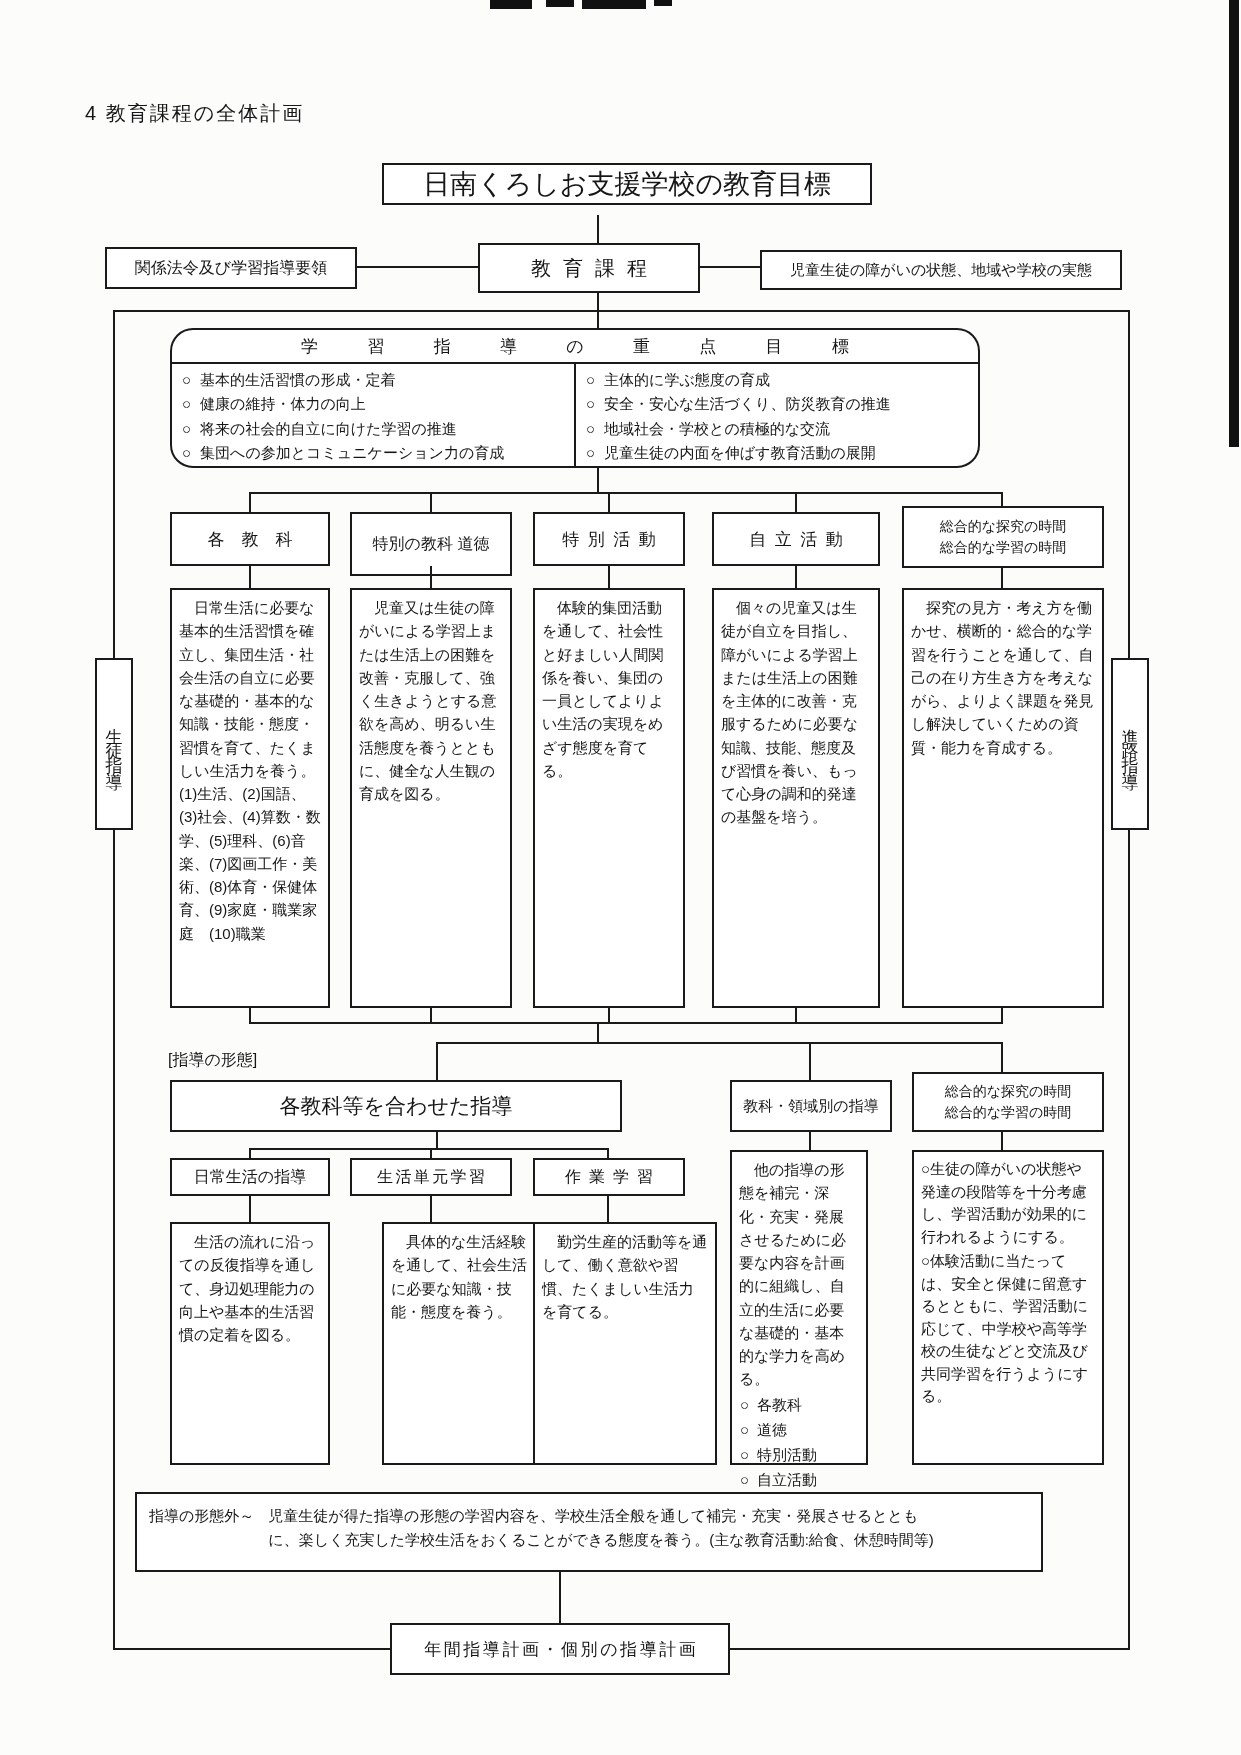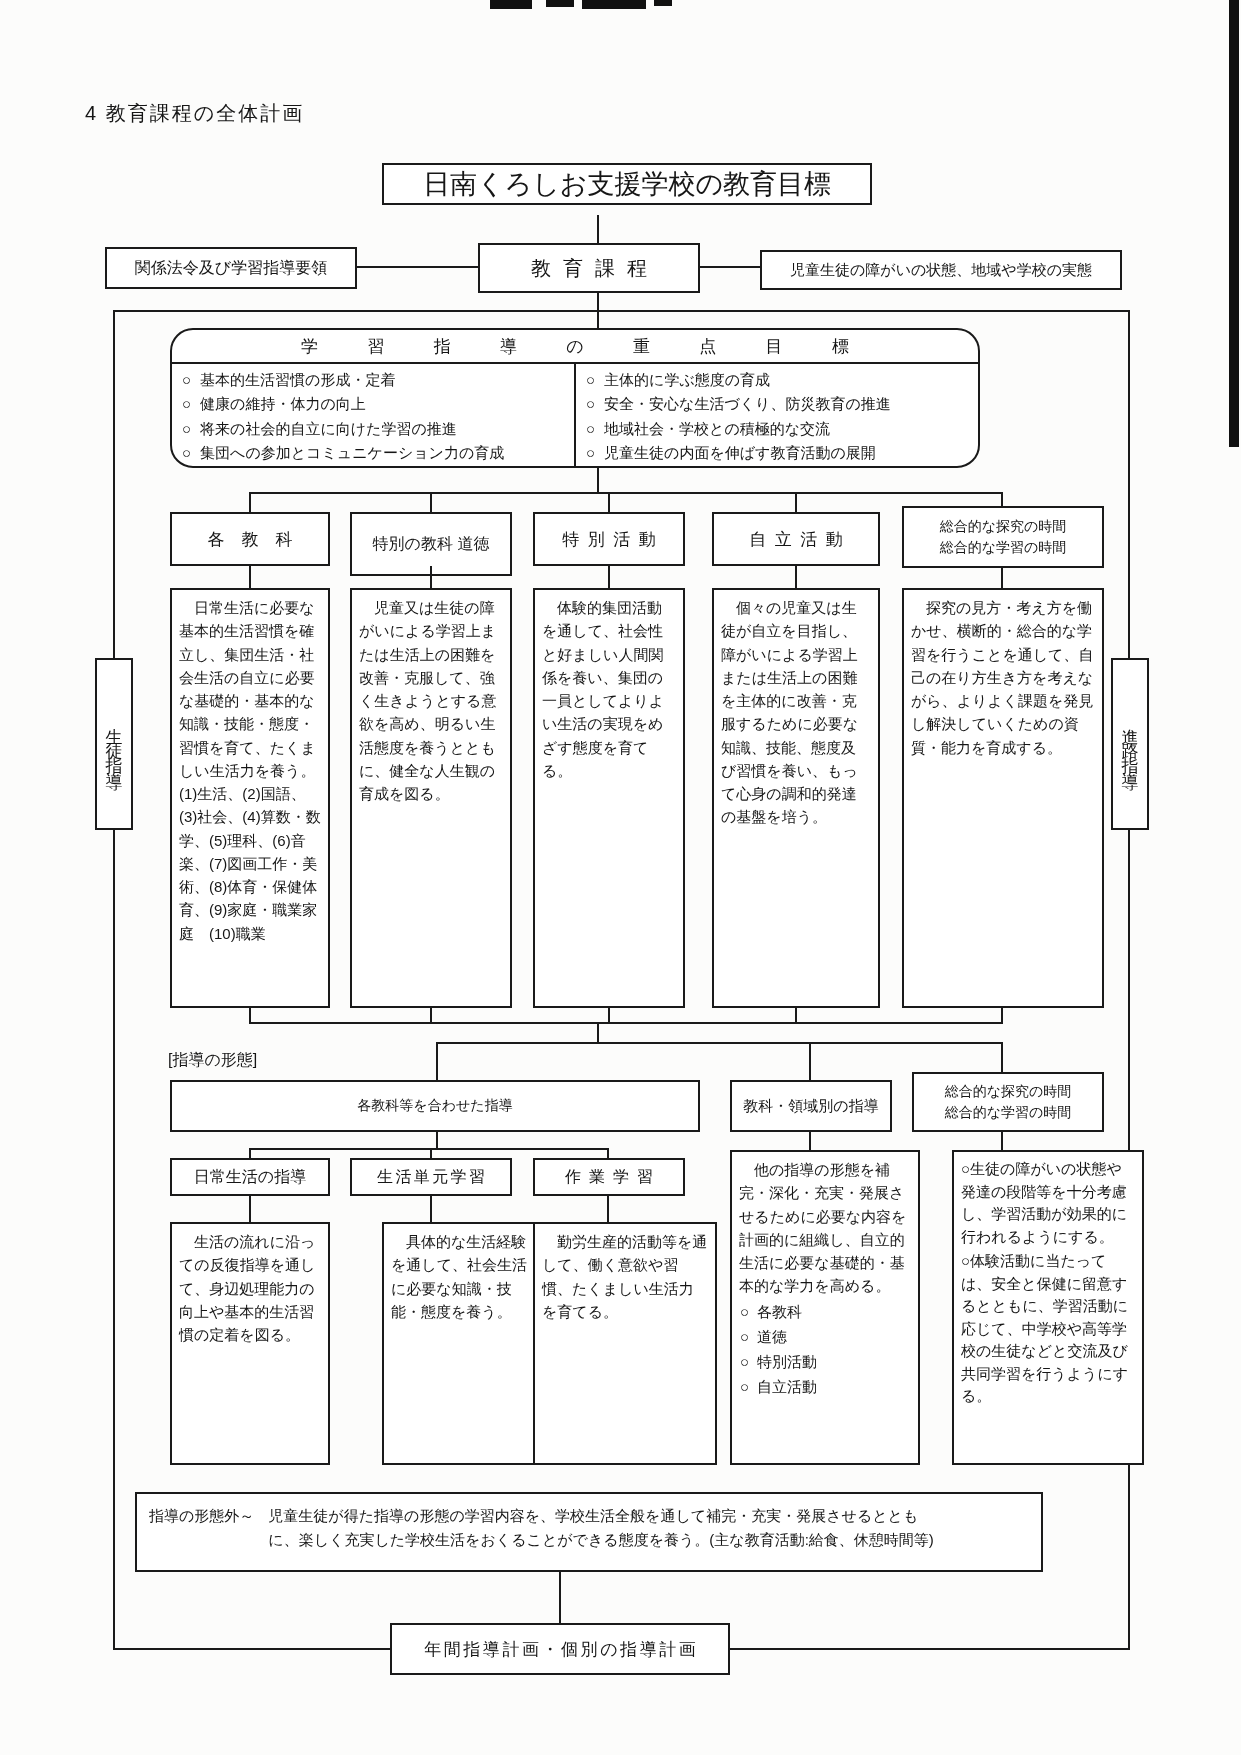--- a/index.html
+++ b/index.html
@@ -169,21 +169,21 @@
   <div class="ln" style="left:1001px;top:1008px;width:2px;height:14px;"></div>
   <div class="ln" style="left:249px;top:1022px;width:754px;height:2px;"></div>
   <div class="ln" style="left:597px;top:1022px;width:2px;height:20px;"></div>
   <div class="ln" style="left:436px;top:1042px;width:567px;height:2px;"></div>
   <div class="ln" style="left:436px;top:1042px;width:2px;height:38px;"></div>
   <div class="ln" style="left:809px;top:1042px;width:2px;height:38px;"></div>
   <div class="ln" style="left:1001px;top:1042px;width:2px;height:30px;"></div>
 
   <div style="position:absolute;left:168px;top:1050px;font-size:16px;">[指導の形態]</div>
 
-  <div class="box center" style="left:170px;top:1080px;width:530px;height:52px;font-size:14px;">
+  <div class="box center" style="left:170px;top:1080px;width:452px;height:52px;font-size:21px;">
     <span>各教科等を合わせた指導</span>
   </div>
   <div class="box center" style="left:730px;top:1080px;width:162px;height:52px;font-size:15px;">
     <span>教科・領域別の指導</span>
   </div>
   <div class="box center two-line" style="left:912px;top:1072px;width:192px;height:60px;">
     <span style="white-space:pre-line;">総合的な探究の時間
 総合的な学習の時間</span>
   </div>
 
@@ -212,41 +212,41 @@
   <div class="box" style="left:170px;top:1222px;width:160px;height:243px;">
     <div class="body-text">　生活の流れに沿っての反復指導を通して、身辺処理能力の向上や基本的生活習慣の定着を図る。</div>
   </div>
   <div class="box" style="left:350px;top:1222px;width:162px;height:243px;margin-left:32px;">
     <div class="body-text">　具体的な生活経験を通して、社会生活に必要な知識・技能・態度を養う。</div>
   </div>
   <div class="box" style="left:533px;top:1222px;width:184px;height:243px;">
     <div class="body-text">　勤労生産的活動等を通して、働く意欲や習慣、たくましい生活力を育てる。</div>
   </div>
 
-  <div class="box" style="left:730px;top:1150px;width:190px;height:315px;">
+  <div class="box" style="left:730px;top:1150px;width:138px;height:315px;">
     <div class="body-text" style="padding-bottom:2px;">　他の指導の形態を補完・深化・充実・発展させるために必要な内容を計画的に組織し、自立的生活に必要な基礎的・基本的な学力を高める。</div>
     <div class="list-row" style="padding-left:8px;">
         <span class="circ">○</span>
         <span>各教科</span>
       </div>
     <div class="list-row" style="padding-left:8px;">
         <span class="circ">○</span>
         <span>道徳</span>
       </div>
     <div class="list-row" style="padding-left:8px;">
         <span class="circ">○</span>
         <span>特別活動</span>
       </div>
     <div class="list-row" style="padding-left:8px;">
         <span class="circ">○</span>
         <span>自立活動</span>
       </div>
   </div>
 
-  <div class="box" style="left:952px;top:1150px;width:192px;height:315px;padding:6px 7px;">
+  <div class="box" style="left:912px;top:1150px;width:192px;height:315px;padding:6px 7px;">
     <p class="int-p"><span class="circ">○</span><span>生徒の障がいの状態や発達の段階等を十分考慮し、学習活動が効果的に行われるようにする。</span></p>
     <p class="int-p"><span class="circ">○</span><span>体験活動に当たっては、安全と保健に留意するとともに、学習活動に応じて、中学校や高等学校の生徒などと交流及び共同学習を行うようにする。</span></p>
   </div>
 
   <div class="box" style="left:135px;top:1492px;width:908px;height:80px;">
     <div class="note">
       <span class="note-label">指導の形態外～</span>
       <span class="note-text">児童生徒が得た指導の形態の学習内容を、学校生活全般を通して補完・充実・発展させるととも
 に、楽しく充実した学校生活をおくることができる態度を養う。(主な教育活動:給食、休憩時間等)</span>
     </div>

